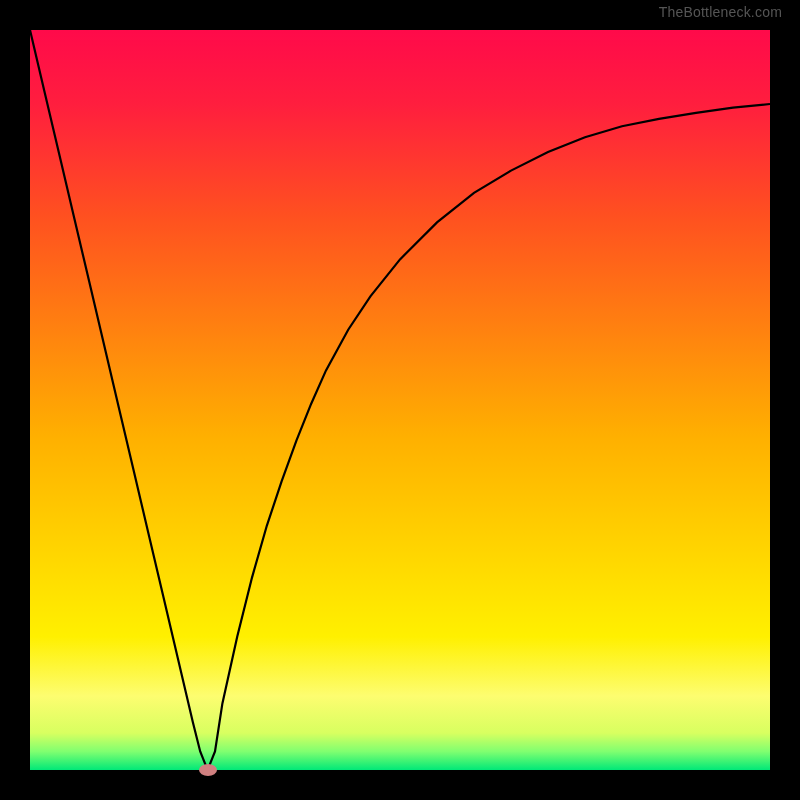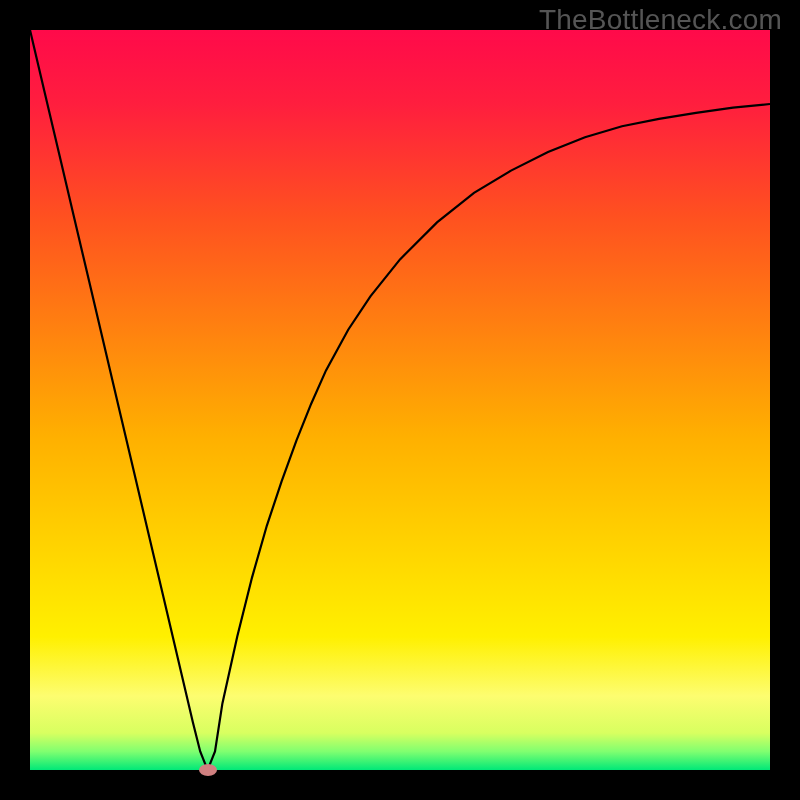--- a/index.html
+++ b/index.html
@@ -15,21 +15,21 @@
     position: relative;
     width: 800px;
     height: 800px;
     background: #000;
   }
   .watermark {
     position: absolute;
     top: 4px;
     right: 18px;
     color: #555;
-    font-size: 28px;
+    font-size: 14px;
     font-weight: 500;
     letter-spacing: 0.2px;
     user-select: none;
   }
   .plot-container {
     position: absolute;
     left: 30px;
     top: 30px;
     width: 740px;
     height: 740px;

